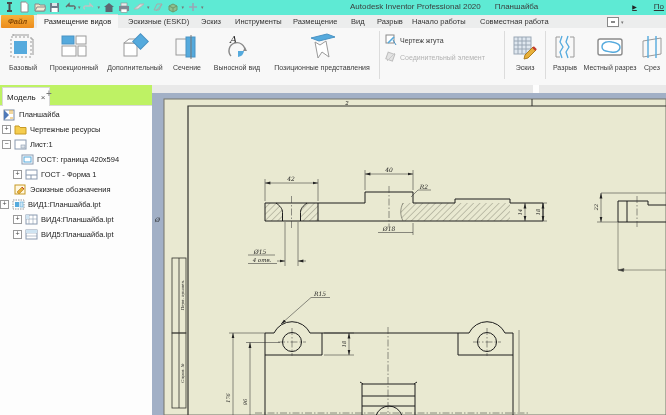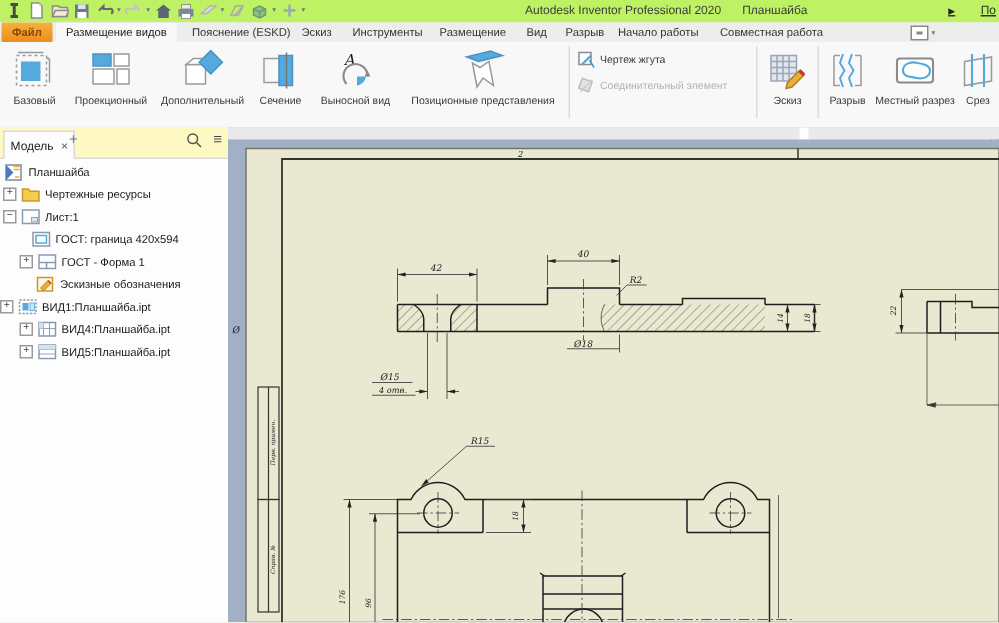--- a/index.html
+++ b/index.html
@@ -2,49 +2,49 @@
 <html><head>
 <meta charset="utf-8">
 <style>
   html,body{margin:0;padding:0;}
   #window{
     position:relative;width:666px;height:415px;overflow:hidden;
     font-family:"Liberation Sans",sans-serif;background:#f0f0f0;
     -webkit-font-smoothing:antialiased;
   }
   
-  #titlebar{position:absolute;left:0;top:0;width:666px;height:15px;background:#bef264;}
+  #titlebar{position:absolute;left:0;top:0;width:666px;height:15px;background:#5eead4;}
   .qat{position:absolute;left:3px;top:1px;display:flex;align-items:center;gap:2px;}
   .qicon{width:13px;height:12px;display:flex;align-items:center;justify-content:center;}
   .caret{font-size:5px;color:#777;line-height:1;}
   .titletext{position:absolute;top:2px;left:350px;display:flex;gap:14px;font-size:8px;color:#3c3c3c;white-space:nowrap;}
   .help-right{position:absolute;top:2px;right:2px;font-size:8px;color:#333;display:flex;gap:17px;align-items:center;text-decoration:underline;}
   .help-right .tri{font-size:6px;color:#222;}
   
   #tabrow{position:absolute;left:0;top:15px;width:666px;height:13px;background:#eceded;}
   .rtab{position:absolute;top:0;height:13px;line-height:13px;padding:0 7px;font-size:7.5px;color:#333;white-space:nowrap;}
-  .rtab.file{background:linear-gradient(#f7b13a,#ec8c1d);color:#8a4a05;font-weight:bold;border-radius:1px;}
+  .rtab.file{background:linear-gradient(#f7b13a,#ec8c1d);color:#8a4a05;font-weight:bold;border-radius:1px;font-style:italic;}
   .rtab.active{background:#f8f8f8;color:#1d1d1d;box-shadow:0 -1px 0 #d8d8d8;}
   .ribbon-opts{position:absolute;top:2px;left:607px;display:flex;align-items:center;gap:2px;}
   .ribbon-opts .box{width:10px;height:8px;border:1px solid #888;background:#fff;display:flex;align-items:center;justify-content:center;}
   .ribbon-opts .box i{display:block;width:4px;height:2px;background:#888;}
   
   #ribbon{position:absolute;left:0;top:28px;width:666px;height:57px;background:#f8f8f8;border-bottom:1px solid #cfcfcf;}
   .rb-flex{position:absolute;left:2px;top:0;display:flex;height:56px;align-items:flex-start;}
   .rbtn{display:flex;flex-direction:column;align-items:center;justify-content:flex-start;padding-top:4px;height:52px;}
   .rbtn .ric{height:30px;display:flex;align-items:center;justify-content:center;}
   .rbtn .rlabel{font-size:7px;color:#3b3b3b;white-space:nowrap;margin-top:2px;}
   .rsep{width:1px;height:48px;background:#dcdcdc;margin:3px 1px 0 1px;}
   .harness{width:118px;padding:6px 0 0 4px;display:flex;flex-direction:column;gap:5px;}
   .hrow{display:flex;align-items:center;gap:3px;font-size:7px;color:#3b3b3b;white-space:nowrap;}
   .hrow.disabled{color:#b3b3b3;}
   .partial-label{position:absolute;right:0;top:62px;font-size:7px;color:#3b3b3b;}
   
   #browser{position:absolute;left:0;top:85px;width:152px;height:330px;background:#fdfdfd;border-right:1px solid #b8b8b8;}
-  #browser-header{position:absolute;left:0;top:0;width:152px;height:20px;background:#fef9c3;border-bottom:1px solid #d9d9d9;}
+  #browser-header{position:absolute;left:0;top:0;width:152px;height:20px;background:#bef264;border-bottom:1px solid #d9d9d9;padding-left:28px;}
   #browser-header .btab{position:absolute;left:2px;top:2px;height:18px;padding:0 4px;background:#fdfdfd;border:1px solid #d9d9d9;border-bottom:none;font-size:8px;color:#222;display:flex;align-items:center;gap:5px;}
   #browser-header .btab .x{color:#555;font-size:8px;}
   #browser-header .plus{position:absolute;left:46px;top:3px;font-size:10px;color:#777;}
   #browser-header .hicons{position:absolute;right:4px;top:3px;display:flex;gap:7px;align-items:center;}
   .tree{position:absolute;left:0;top:22px;width:152px;font-size:7.5px;color:#1b1b1b;}
   .trow{position:relative;height:15px;display:flex;align-items:center;white-space:nowrap;}
   .texp{width:7px;height:7px;border:1px solid #9a9a9a;background:#fff;font-size:7px;line-height:6px;text-align:center;color:#444;margin-right:3px;flex:0 0 auto;}
   .tspace{width:10px;flex:0 0 auto;}
   .tind{width:11px;flex:0 0 auto;}
   .ticon{width:13px;height:12px;margin-right:3px;flex:0 0 auto;}
@@ -138,21 +138,21 @@
   </div>
   <div class="help-right">
     <span class="tri">▶</span>
     <span>По</span>
   </div>
 </div>
 
 <div id="tabrow">
   <span class="rtab file" style="left:1px">Файл</span>
   <span class="rtab active" style="left:37px">Размещение видов</span>
-  <span class="rtab" style="left:121px">Пояснение (ESKD)</span>
+  <span class="rtab" style="left:121px">Эскизные (ESKD)</span>
   <span class="rtab" style="left:194px">Эскиз</span>
   <span class="rtab" style="left:228px">Инструменты</span>
   <span class="rtab" style="left:286px">Размещение</span>
   <span class="rtab" style="left:344px">Вид</span>
   <span class="rtab" style="left:370px">Разрыв</span>
   <span class="rtab" style="left:405px">Начало работы</span>
   <span class="rtab" style="left:473px">Совместная работа</span>
   <span class="ribbon-opts">
     <span class="box">
           <i></i>
@@ -338,21 +338,21 @@
       <span>ГОСТ: граница 420x594</span>
     </div>
     <div class="trow" style="padding-left:13px">
       <span class="texp">+</span>
       <span class="ticon"><svg width="13" height="11">
               <rect x="1" y="1" width="11" height="9" fill="#fff" stroke="#8a9ab0"></rect>
               <path d="M1,6 h11 M6,6 v4" stroke="#8a9ab0"></path>
             </svg></span>
       <span>ГОСТ - Форма 1</span>
     </div>
-    <div class="trow" style="padding-left:24px">
+    <div class="trow" style="padding-left:14px">
       <span class="ticon"><svg width="13" height="11">
               <rect x="1" y="1" width="10" height="9" fill="#fff7df" stroke="#c79a25"></rect>
               <path d="M3,8 l5,-5 2,2 -5,5 z" fill="#e8b03a" stroke="#b07f1d" stroke-width="0.6"></path>
               <path d="M8,3 l2,2" stroke="#c23b2e"></path>
             </svg></span>
       <span>Эскизные обозначения</span>
     </div>
     <div class="trow" style="">
       <span class="texp">+</span>
       <span class="ticon"><svg width="13" height="11">

